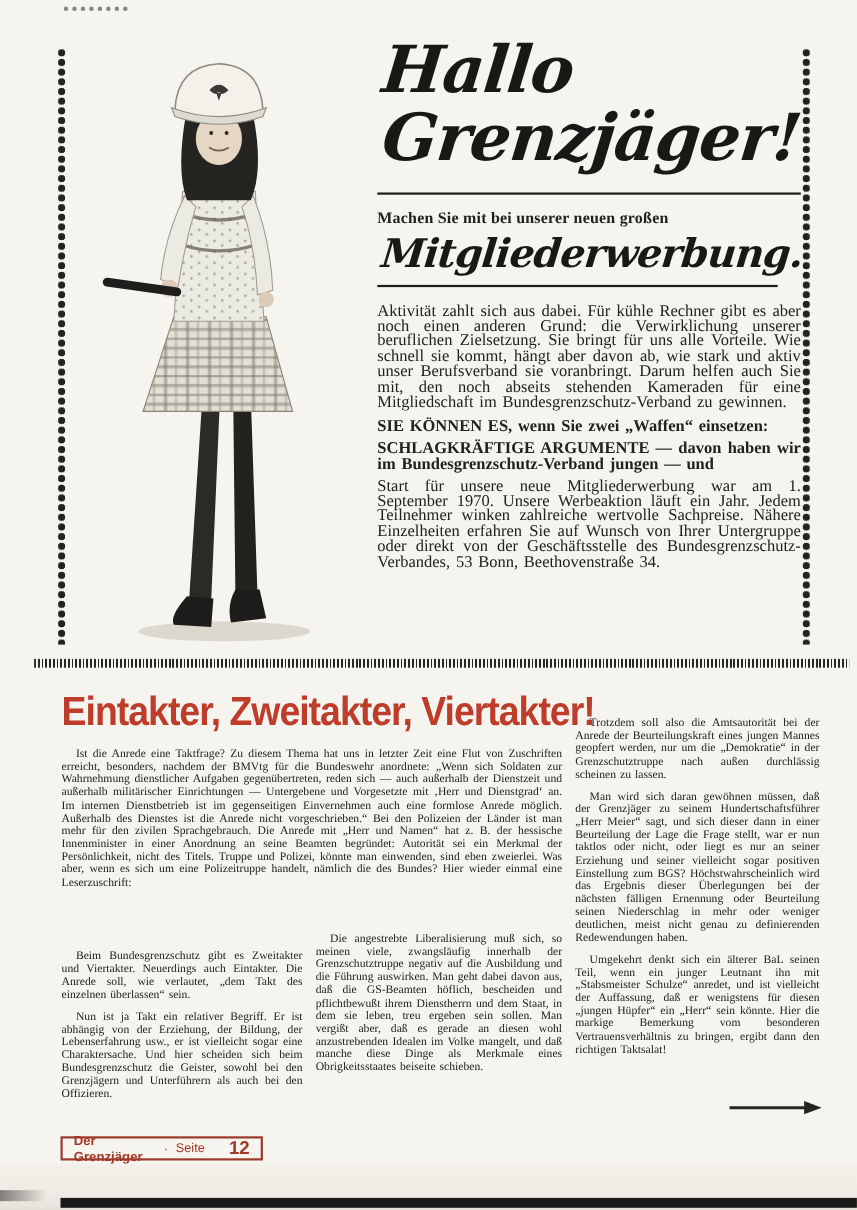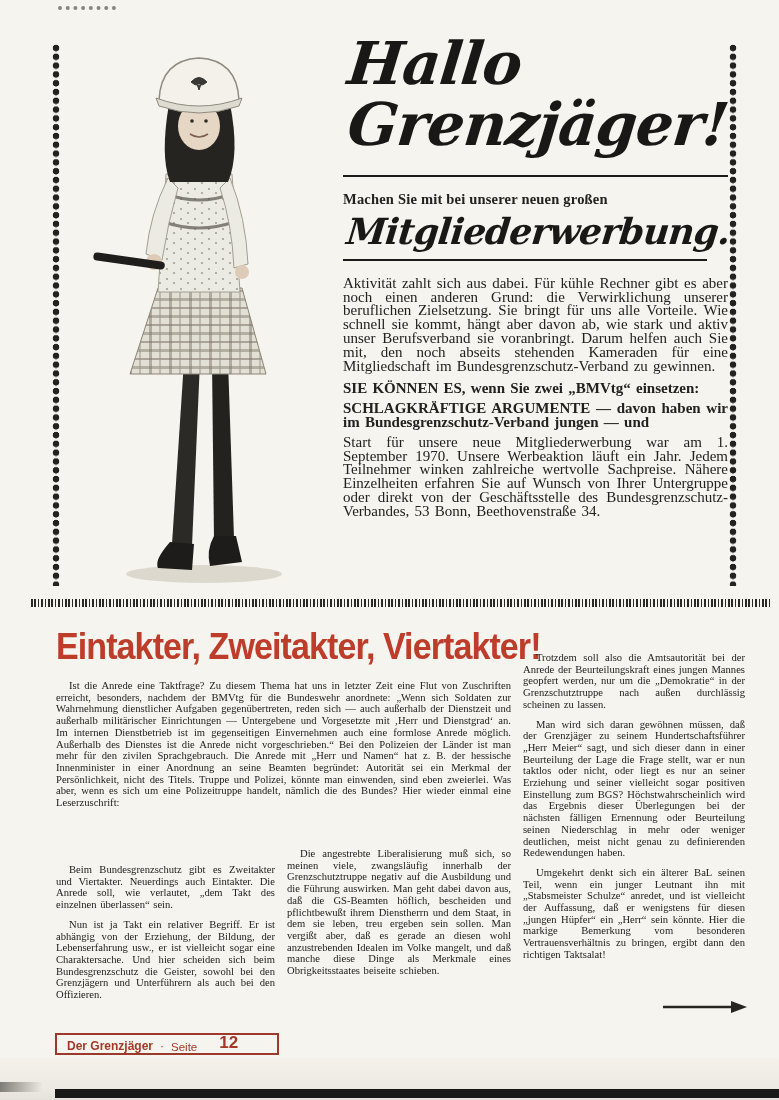--- a/index.html
+++ b/index.html
@@ -54,22 +54,22 @@
   .col{position:absolute; font-size:10.6px; line-height:11.7px; text-align:justify; word-spacing:1px;}
   .col p{margin:0 0 8px 0; text-indent:13px;}
   .lead-block{left:56px; top:680px; width:455px;}
   .col-1{left:56px; top:864px; width:219px;}
   .col-2{left:287px; top:848px; width:224px;}
   .col-3{left:523px; top:652px; width:222px;}
   .cont-arrow{position:absolute; left:663px; top:1000px; width:84px; height:14px;}
 
   
   .footer-box{
-    position:absolute; left:55px; top:1033px; width:224px; height:22px;
-    border:2px solid #9c392b; display:flex; align-items:flex-end; gap:7px;
+    position:absolute; left:55px; top:1033px; width:184px; height:22px;
+    border:2px solid #9c392b; display:flex; align-items:center; gap:7px;
     padding:0 10px; box-sizing:border-box;
     font-family:"Liberation Sans", sans-serif; color:#a33829;
   }
   .footer-pub{font-weight:bold; font-size:12px;}
   .footer-sep{font-size:12px;}
   .footer-label{font-size:11.5px; font-weight:normal;}
   .footer-num{font-weight:bold; font-size:17px; margin-left:15px;}
 
   .bottom-shade{position:absolute; left:0; top:1058px; width:779px; height:42px;
     background:linear-gradient(180deg,#f3f1ea 0%, #eceae2 70%, #e4e2da 100%);}
@@ -141,21 +141,21 @@
   <div class="masthead">
     <div class="script-display headline-script">Hallo</div>
     <div class="script-display headline-script">Grenzjäger!</div>
     <div class="rule rule1"></div>
     <div class="kicker">Machen Sie mit bei unserer neuen großen</div>
     <div class="script-display campaign-script">Mitgliederwerbung.</div>
     <div class="rule rule2"></div>
     <div class="mast-body">
       <p>Aktivität zahlt sich aus dabei. Für kühle Rechner gibt es aber noch einen anderen Grund: die Verwirklichung unserer beruflichen Zielsetzung. Sie bringt für uns alle Vorteile. Wie schnell sie kommt, hängt aber davon ab, wie stark und aktiv unser Berufsverband sie voranbringt. Darum helfen auch Sie mit, den noch abseits stehenden Kameraden für eine Mitgliedschaft im Bundesgrenzschutz-Verband zu gewinnen.</p>
       <div class="mast-bold">
-        <p>SIE KÖNNEN ES, wenn Sie zwei „BMVtg“ einsetzen:</p>
+        <p>SIE KÖNNEN ES, wenn Sie zwei „Waffen“ einsetzen:</p>
         <p>SCHLAGKRÄFTIGE ARGUMENTE — davon haben wir im Bundesgrenzschutz-Verband jungen — und</p>
       </div>
       <p>Start für unsere neue Mitgliederwerbung war am 1. September 1970. Unsere Werbeaktion läuft ein Jahr. Jedem Teilnehmer winken zahlreiche wertvolle Sachpreise. Nähere Einzelheiten erfahren Sie auf Wunsch von Ihrer Untergruppe oder direkt von der Geschäftsstelle des Bundesgrenzschutz-Verbandes, 53 Bonn, Beethovenstraße 34.</p>
     </div>
   </div>
 
   <div class="stripe-divider"></div>
 
   <h1 class="article-title">Eintakter, Zweitakter, Viertakter!</h1>
 

